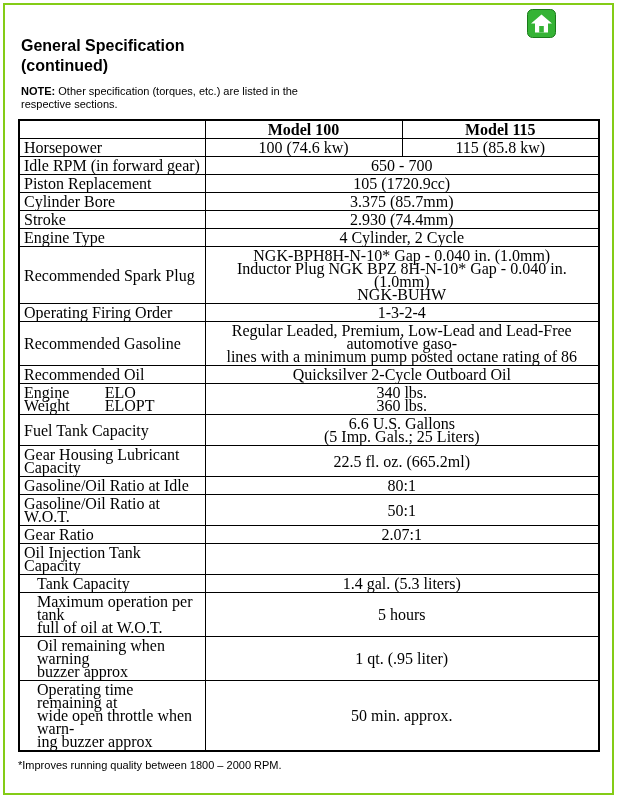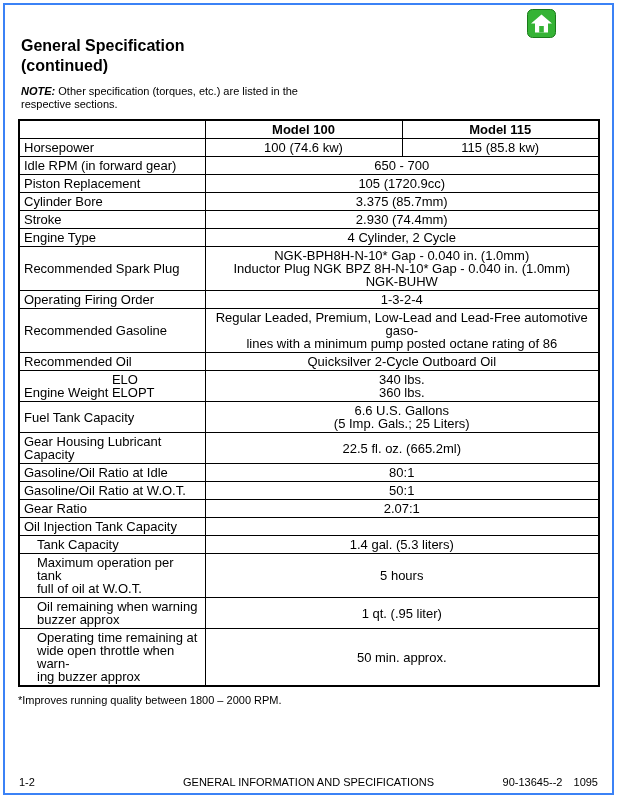--- a/index.html
+++ b/index.html
@@ -7,48 +7,48 @@
   body {
     width: 617px; height: 798px;
     background: #ffffff;
     font-family: "Liberation Sans", sans-serif;
     color: #000;
     position: relative;
     overflow: hidden;
   }
   .page {
     position: absolute; inset: 3px;
-    border: 2px solid #3b82f6;
+    border: 2px solid #84cc16;
     background: #fff;
     padding: 0 12px;
   }
   .home-btn {
     position: absolute; top: 4px; right: 56px;
     width: 29px; height: 29px;
     padding: 0; border: none; background: transparent; cursor: pointer;
   }
   .home-btn svg { display: block; }
   .title {
     margin: 31px 0 0 4px;
     font-size: 16px; font-weight: bold; line-height: 20px;
   }
   .title span { display: block; }
   .note {
     margin: 9px 0 0 4px;
     font-size: 11px; line-height: 13px;
     width: 300px;
   }
-  .note-label { font-style: italic; font-weight: bold; }
+  .note-label { font-weight: bold; }
   table.spec {
     margin: 8px 0 0 1px;
     border-collapse: collapse;
     border: 2px solid #000;
     width: 580px;
     table-layout: fixed;
-    font-size: 13px; line-height: 13px;
+    font-size: 16px; line-height: 13px; font-family: Liberation Serif, serif;
   }
   col.c0 { width: 186px; }
   col.c1 { width: 197px; }
   col.c2 { width: 197px; }
   th, td {
     border: 1px solid #000;
     padding: 2px 4px;
     vertical-align: middle;
     height: 17px;
   }
@@ -290,22 +290,14 @@
           </td>
           <td class="val" colspan="2">
             <div>50 min. approx.</div>
           </td>
         </tr>
       </tbody>
   </table>
 
   <p class="footnote">*Improves running quality between 1800 – 2000 RPM.</p>
 
-  <div class="footer">
-    <span class="fl">1-2</span>
-    <span class="fc">GENERAL INFORMATION AND SPECIFICATIONS</span>
-    <span class="fr">
-      <span>90-13645--2</span>
-      <span>1095</span>
-    </span>
-  </div>
 
 </div>
 
 </body></html>

